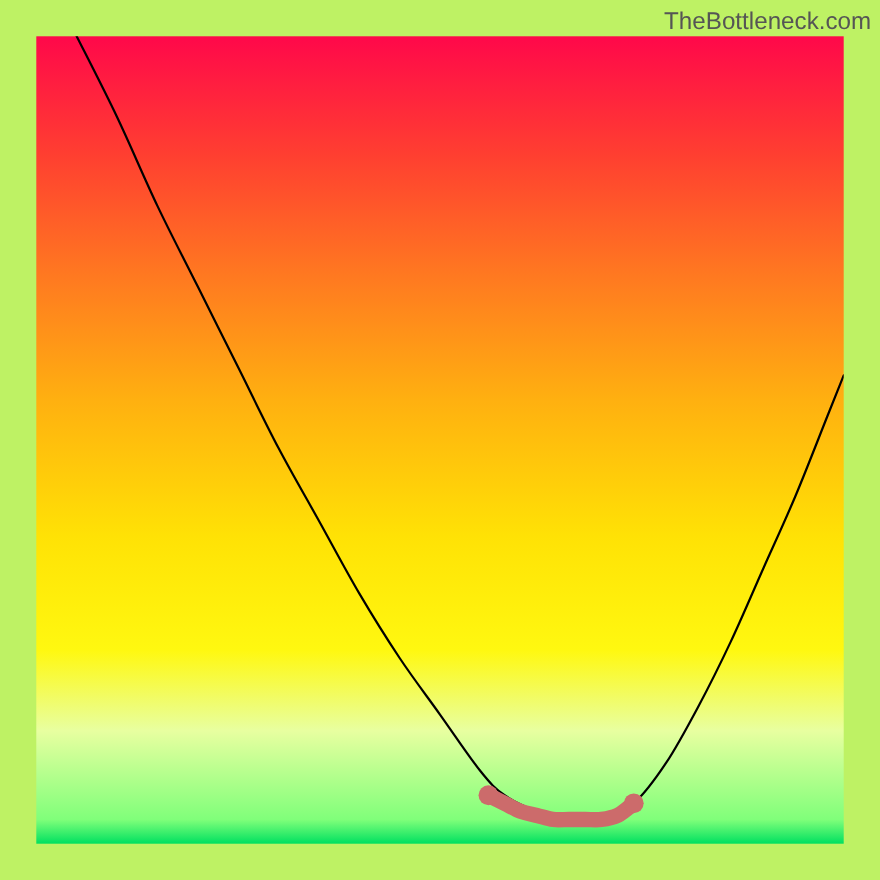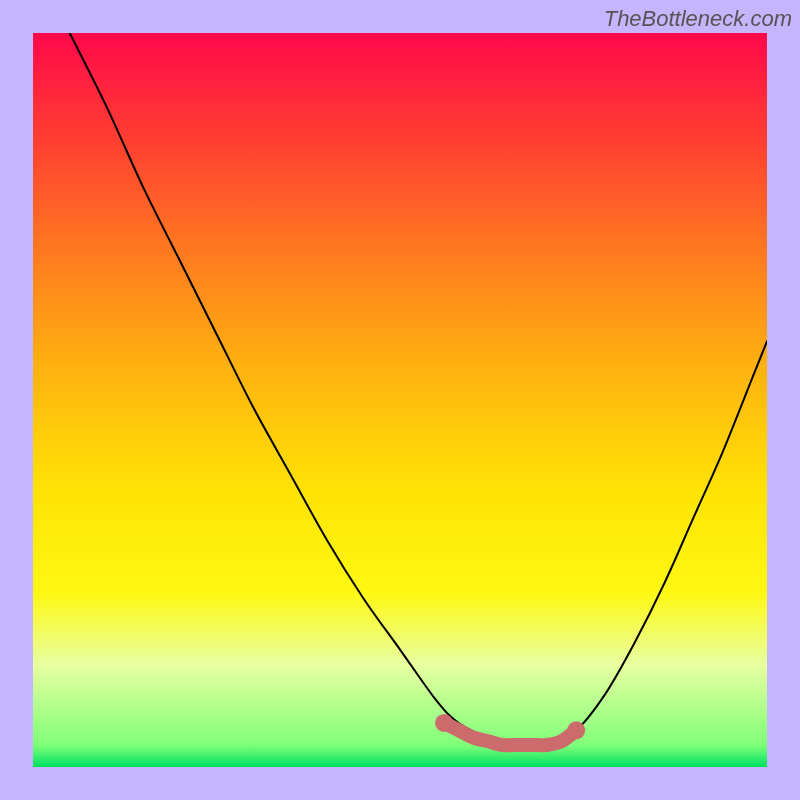--- a/index.html
+++ b/index.html
@@ -7,22 +7,21 @@
     padding: 0;
     width: 800px;
     height: 800px;
     overflow: hidden;
     background: #000;
   }
   .frame {
     position: relative;
     width: 800px;
     height: 800px;
-    background: #c4b5fd;
-    font-style: italic;
+    background: #bef264;
   }
   .plot-area {
     position: absolute;
     left: 33px;
     top: 33px;
     width: 734px;
     height: 734px;
     background: linear-gradient(to bottom,
       #ff084a 0%,
       #ff4030 15%,

